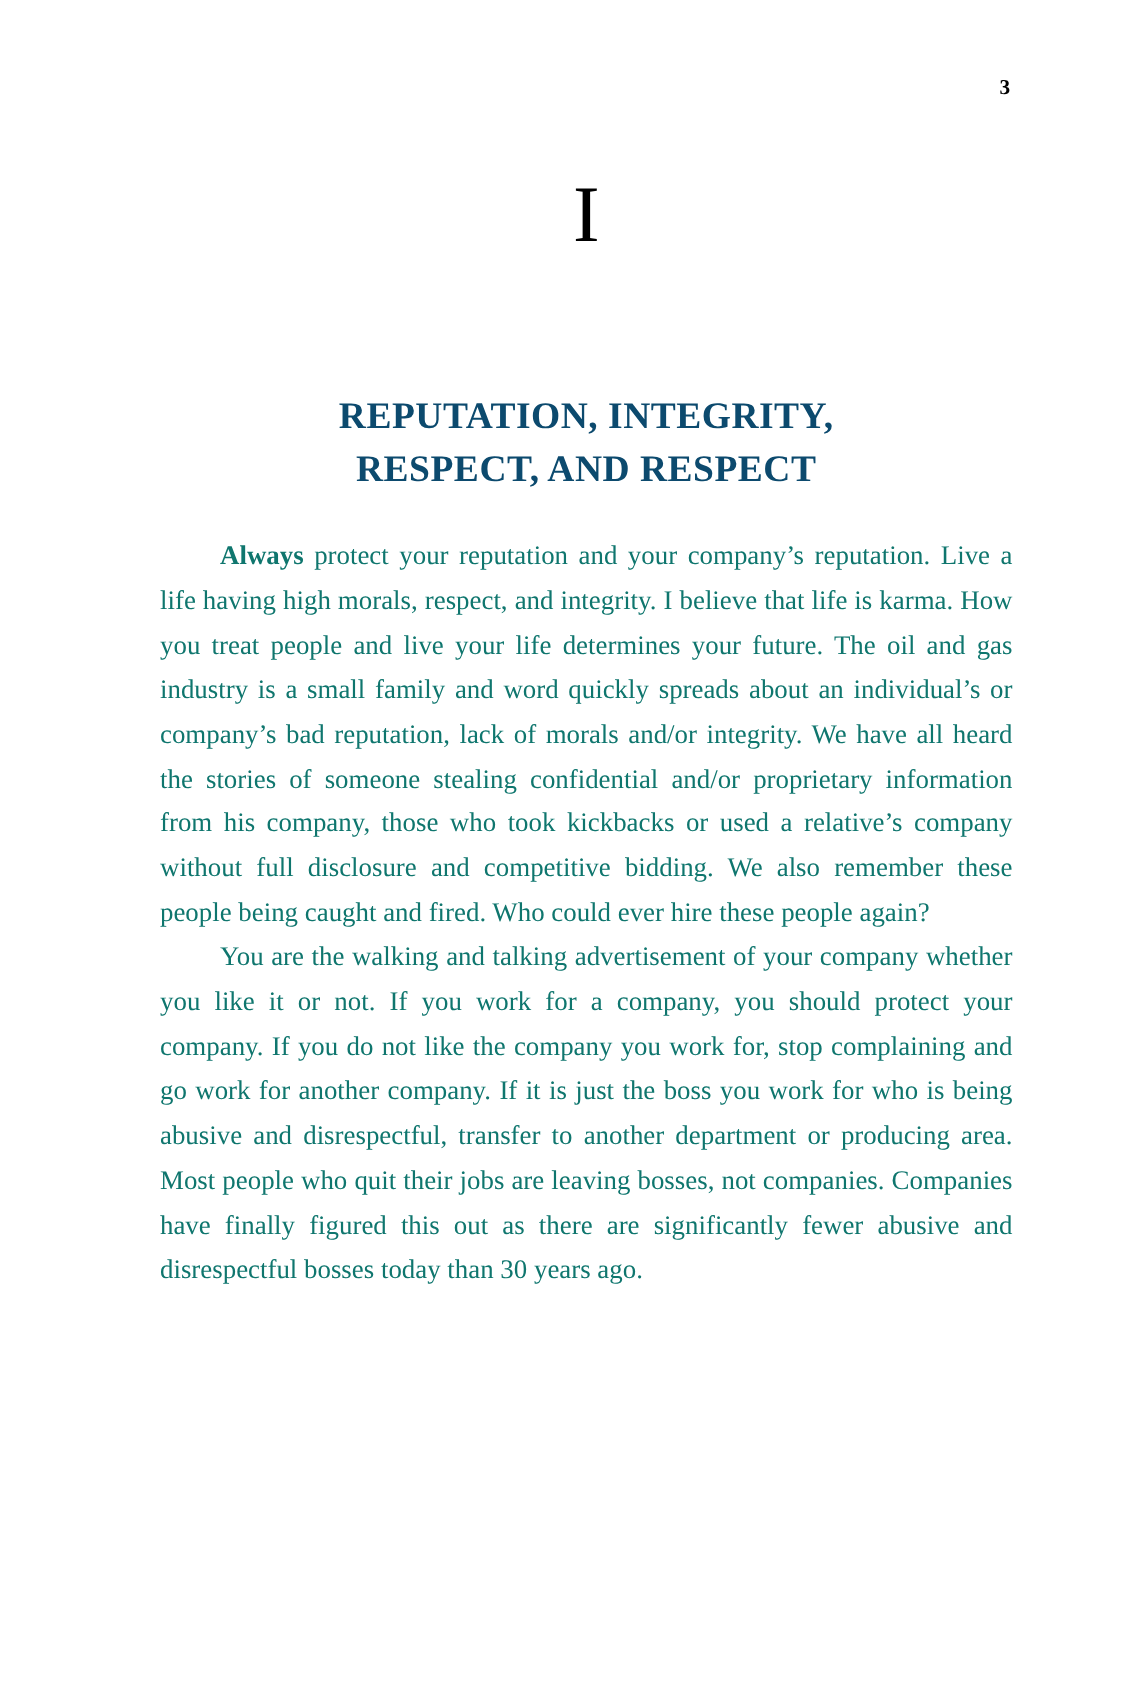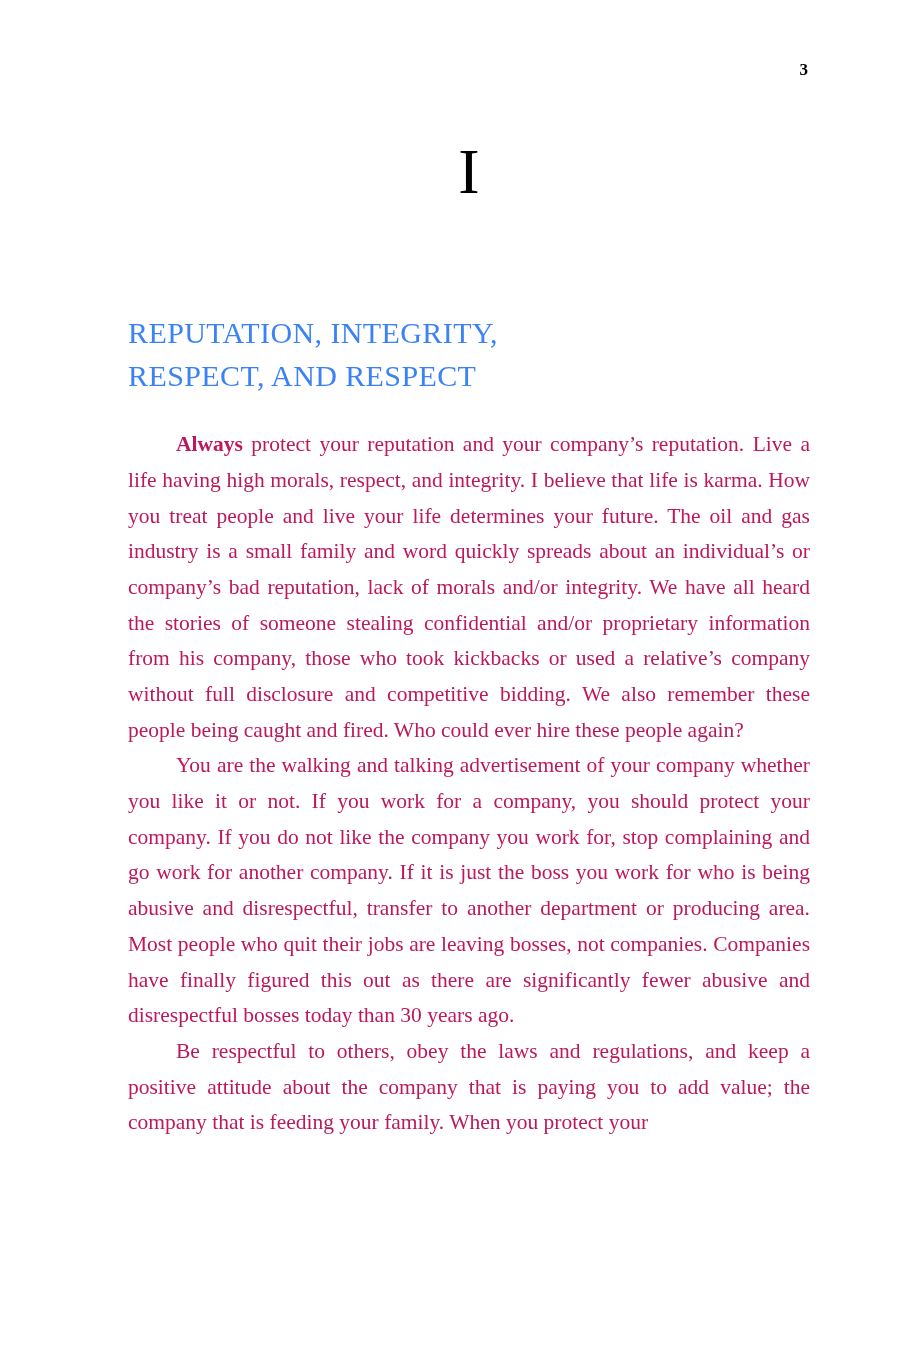--- a/index.html
+++ b/index.html
@@ -37,41 +37,42 @@
     text-align: center;
     font-size: 64px;
     line-height: 1;
     font-weight: normal;
     color: #000000;
     margin: 0;
     padding-top: 10px;
     font-family: "Liberation Serif", "DejaVu Serif", serif;
   }
   .chapter-title {
+    text-align: center;
     font-size: 30px;
-    font-weight: normal;
+    font-weight: bold;
     line-height: 1.42;
-    color: #3b82f6;
+    color: #0c4a6e;
     margin: 0;
     padding-top: 108px;
     letter-spacing: 0.4px;
     font-family: "Liberation Serif", "DejaVu Serif", serif;
   }
   .body-text {
     margin: 0;
     padding-top: 30px;
   }
   p.para {
     margin: 0;
     font-size: 21.5px;
     line-height: 1.66;
     text-align: justify;
     text-justify: inter-word;
     text-indent: 48px;
-    color: #be185d;
+    color: #0f766e;
     hyphens: none;
   }
   p.para.first {
     padding-top: 0;
   }
   .lead-bold {
     font-weight: bold;
   }
 </style>
 </head>
@@ -93,19 +94,16 @@
     <div class="body-text">
 
       <p class="para first">
         <span class="lead-bold">Always</span><span> protect your reputation and your company’s reputation. Live a life having high morals, respect, and integrity. I believe that life is karma. How you treat people and live your life determines your future. The oil and gas industry is a small family and word quickly spreads about an individual’s or company’s bad reputation, lack of morals and/or integrity. We have all heard the stories of someone stealing confidential and/or proprietary information from his company, those who took kickbacks or used a relative’s company without full disclosure and competitive bidding. We also remember these people being caught and fired. Who could ever hire these people again?</span>
       </p>
 
       <p class="para">
         <span>You are the walking and talking advertisement of your company whether you like it or not. If you work for a company, you should protect your company. If you do not like the company you work for, stop complaining and go work for another company. If it is just the boss you work for who is being abusive and disrespectful, transfer to another department or producing area. Most people who quit their jobs are leaving bosses, not companies. Companies have finally figured this out as there are significantly fewer abusive and disrespectful bosses today than 30 years ago.</span>
       </p>
 
-      <p class="para">
-        <span>Be respectful to others, obey the laws and regulations, and keep a positive attitude about the company that is paying you to add value; the company that is feeding your family. When you protect your</span>
-      </p>
 
     </div>
   </div>
 </div>
 
 </body></html>

